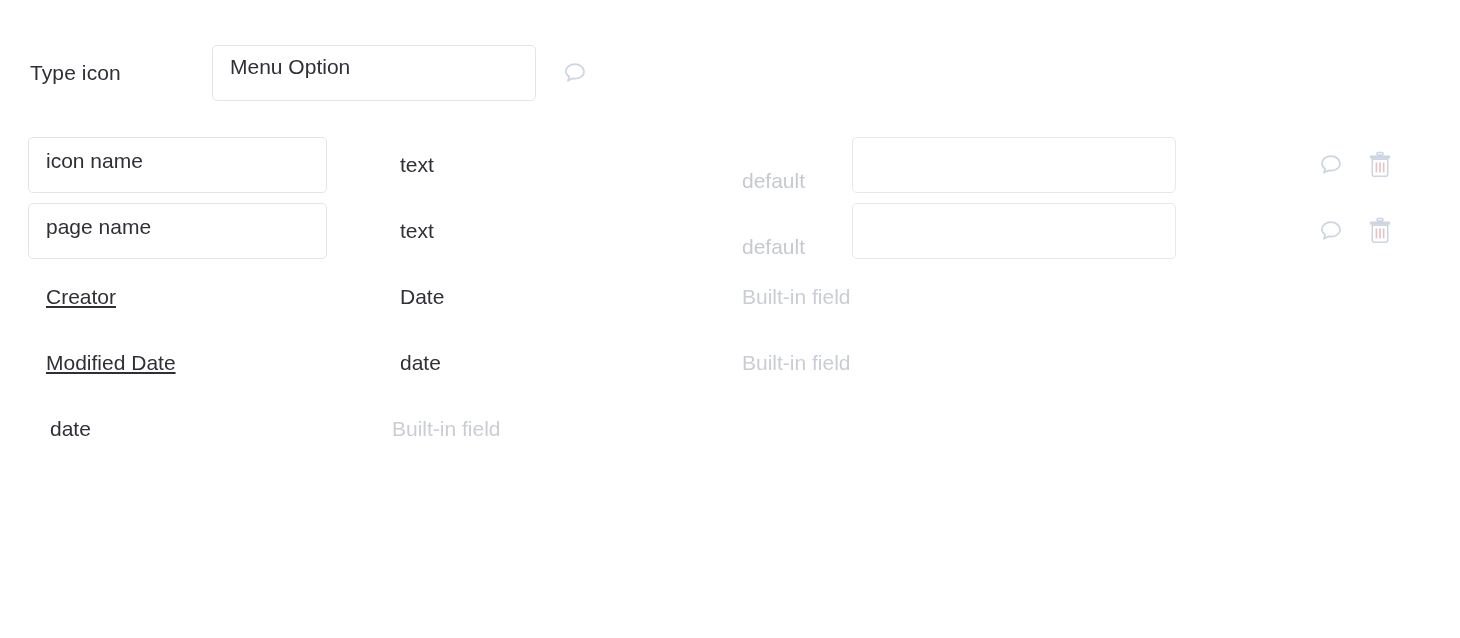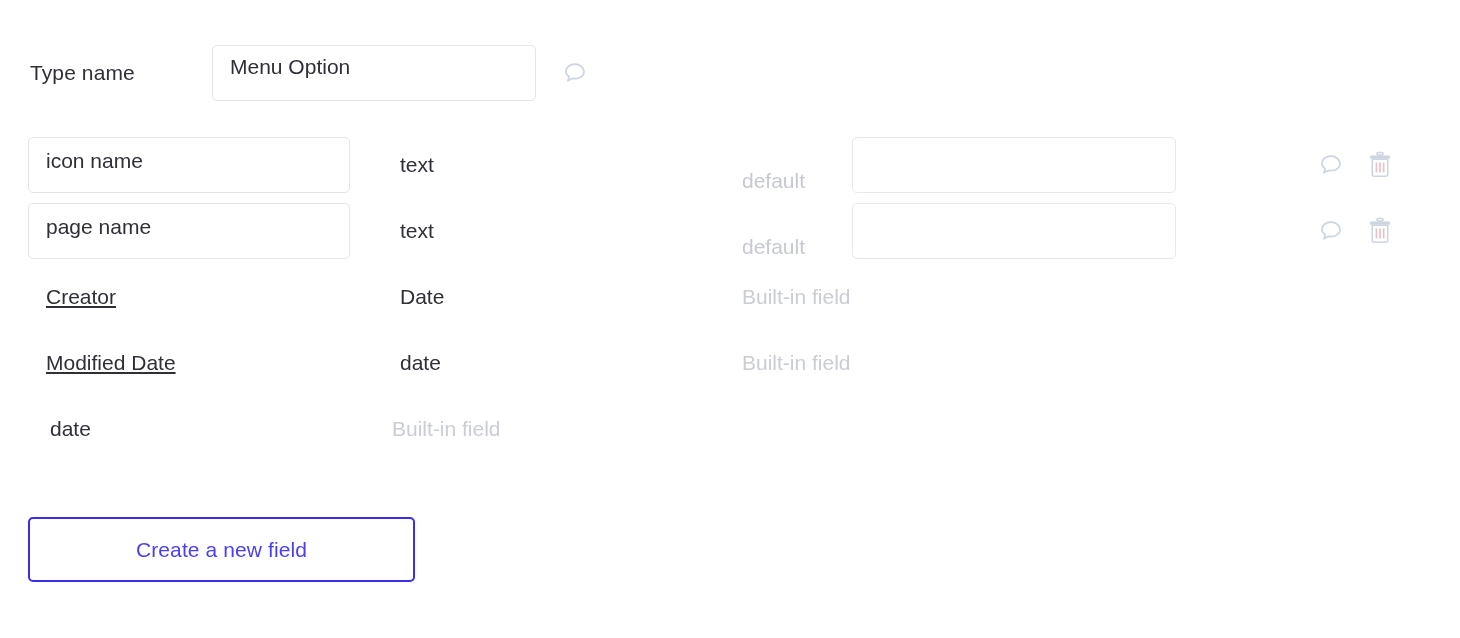--- a/index.html
+++ b/index.html
@@ -78,21 +78,21 @@
   }
   .col-name {
     margin-left: 28px;
     width: 322px;
     flex: 0 0 auto;
     display: flex;
     align-items: center;
   }
   .name-input {
     box-sizing: border-box;
-    width: 322px;
+    width: 299px;
     height: 56px;
     border: 1px solid #e2e4e8;
     border-radius: 5px;
     background: #ffffff;
     font-family: "Liberation Sans", sans-serif;
     font-size: 21px;
     color: #2f2f38;
     padding: 0 0 8px 17px;
     outline: none;
   }
@@ -183,21 +183,21 @@
     cursor: pointer;
     padding: 0;
   }
 </style>
 </head>
 <body>
 
 <div class="page">
 
   <div class="typename-row">
-    <div class="typename-label">Type name</div>
+    <div class="typename-label">Type icon</div>
     <input class="typename-input" type="text" value="Menu Option" style="">
     <span class="comment-icon">
       <svg viewBox="0 0 30 30" xmlns="http://www.w3.org/2000/svg">
         <path d="M15 6.2c-5.0 0-9.1 3.1-9.1 7.0 0 2.2 1.3 4.2 3.4 5.5l-1.4 4.1 4.3-2.4c0.9 0.2 1.8 0.3 2.8 0.3 5.0 0 9.1-3.1 9.1-7.0S20.0 6.2 15 6.2z" fill="none" stroke="#ccd5e1" stroke-width="1.7" stroke-linejoin="round"></path>
       </svg>
     </span>
   </div>
 
   <div class="fields">
 
@@ -279,15 +279,14 @@
 
     <div class="field-row">
       <div class="col-type">date</div>
       <div class="col-default">
         <span class="builtin-label">Built-in field</span>
       </div>
     </div>
 
   </div>
 
-  <button class="create-btn">Create a new field</button>
 
 </div>
 
 </body></html>

